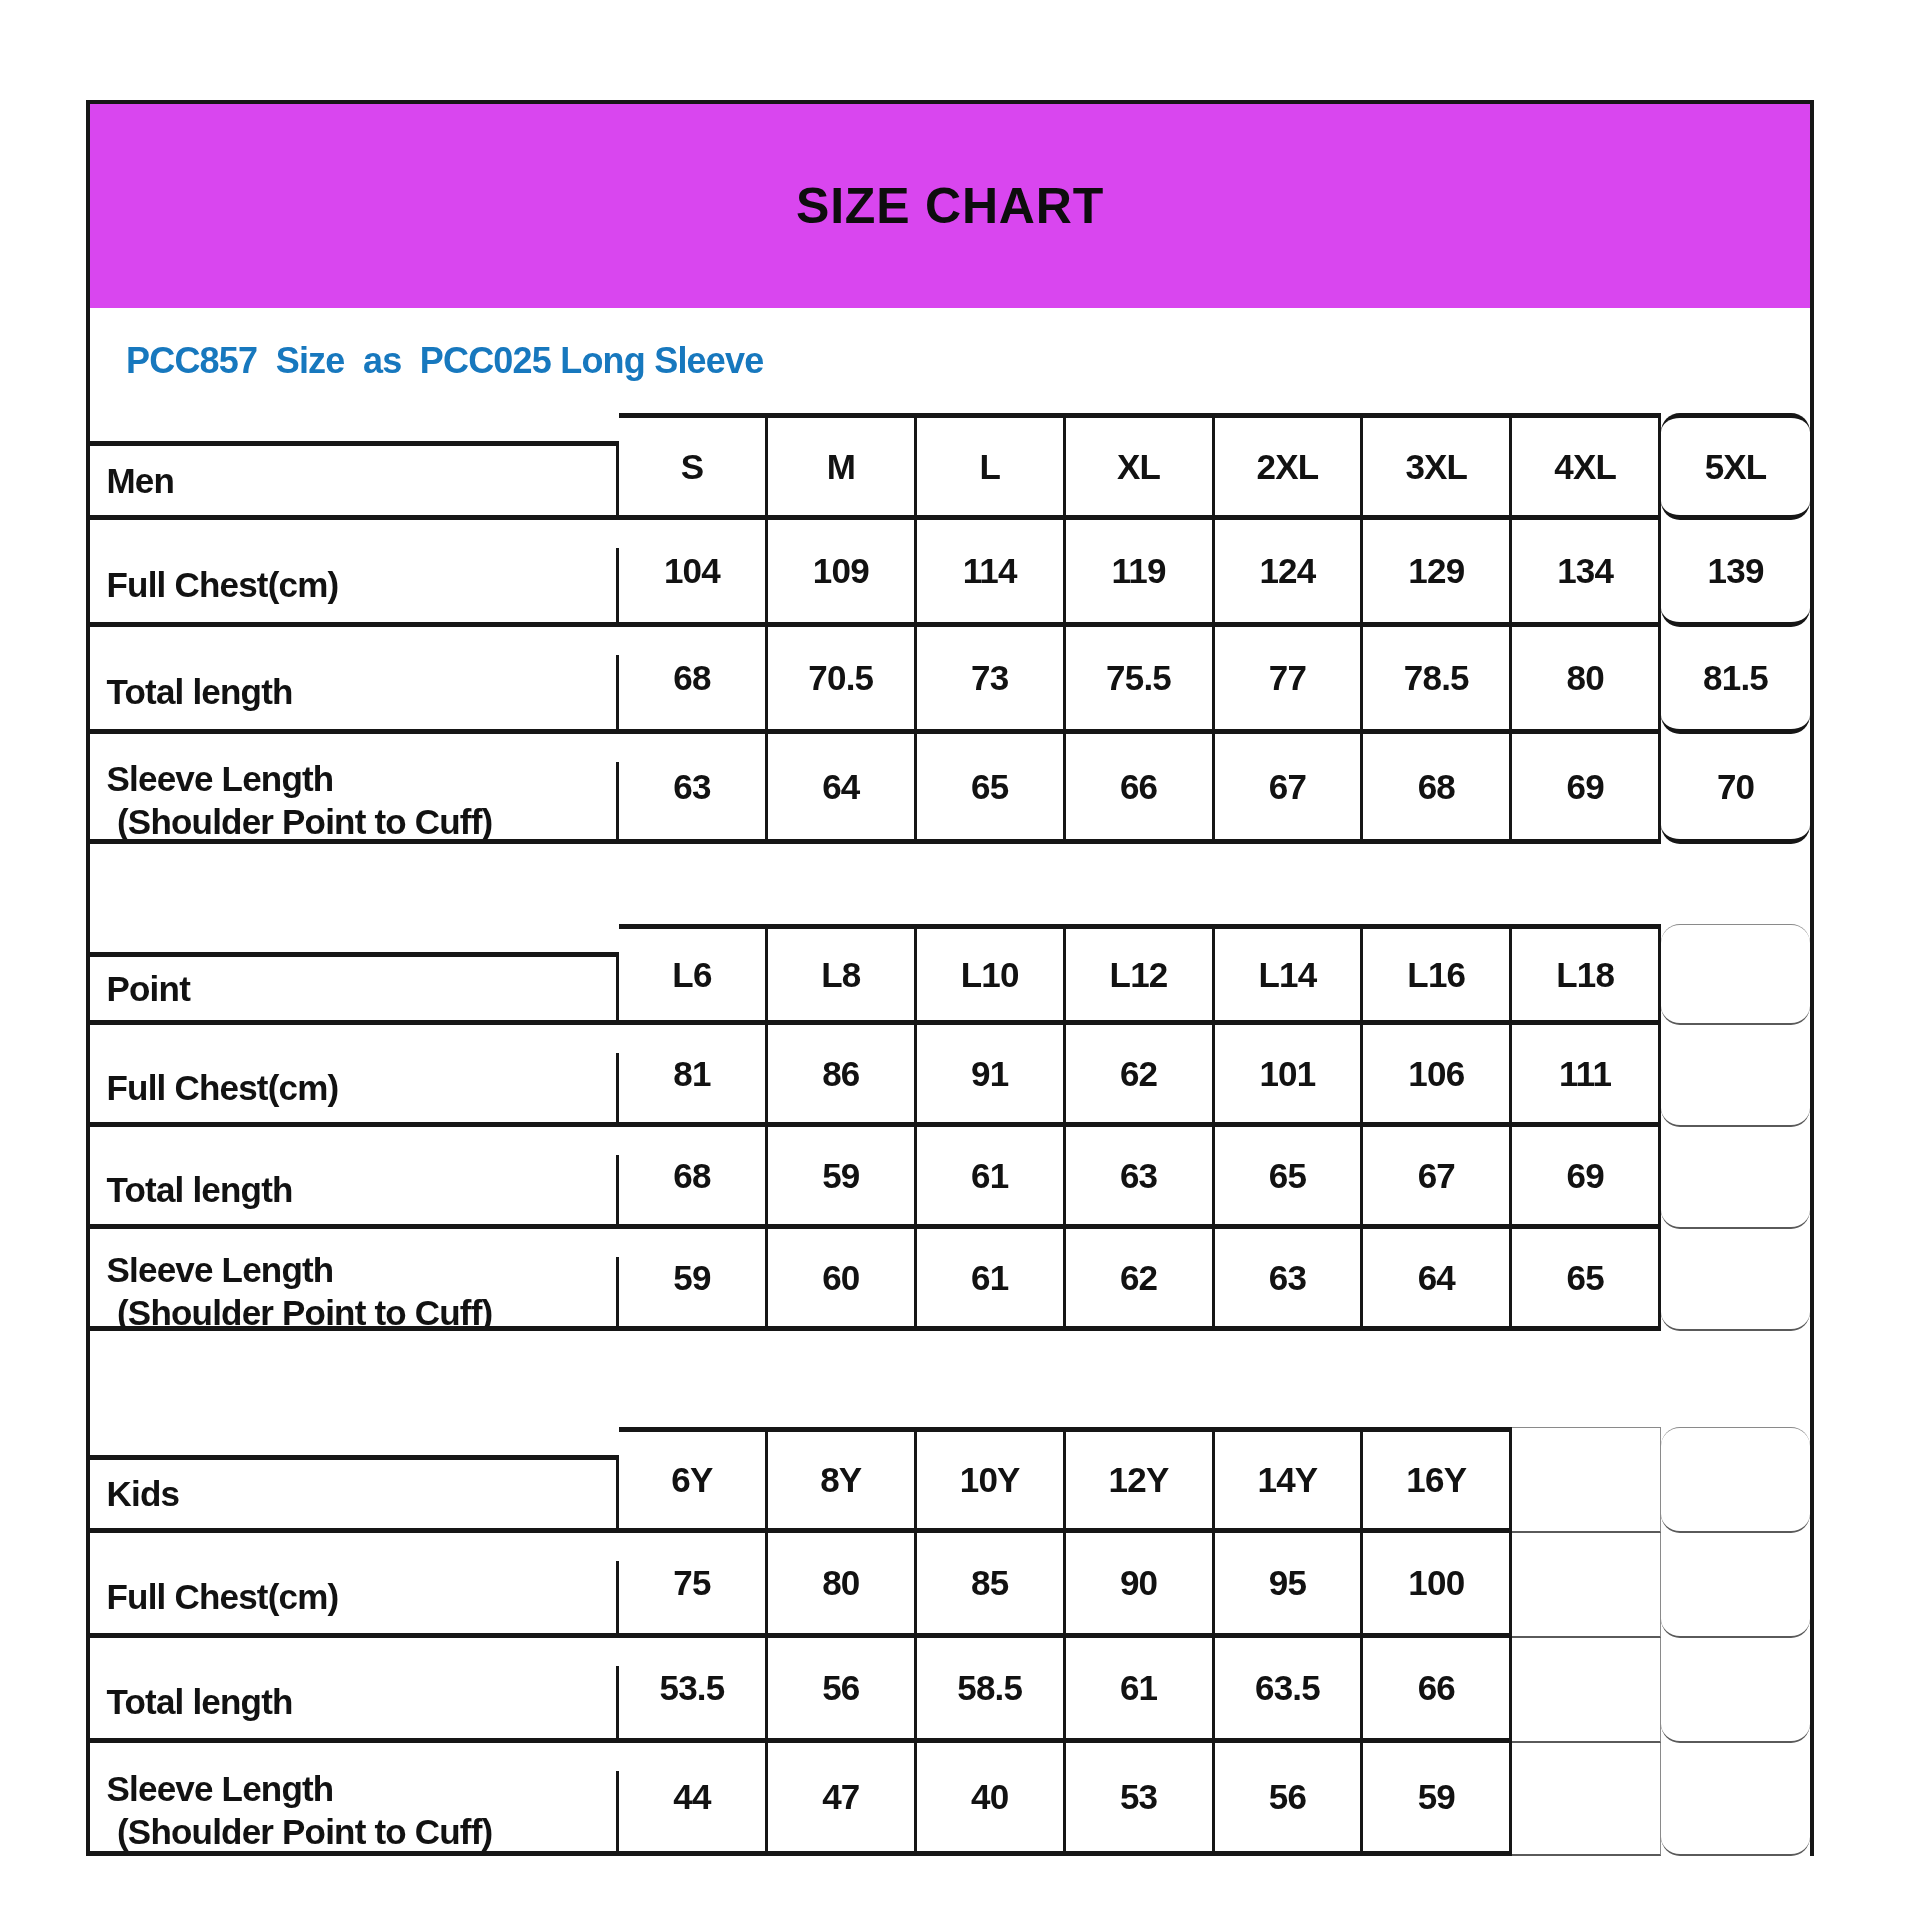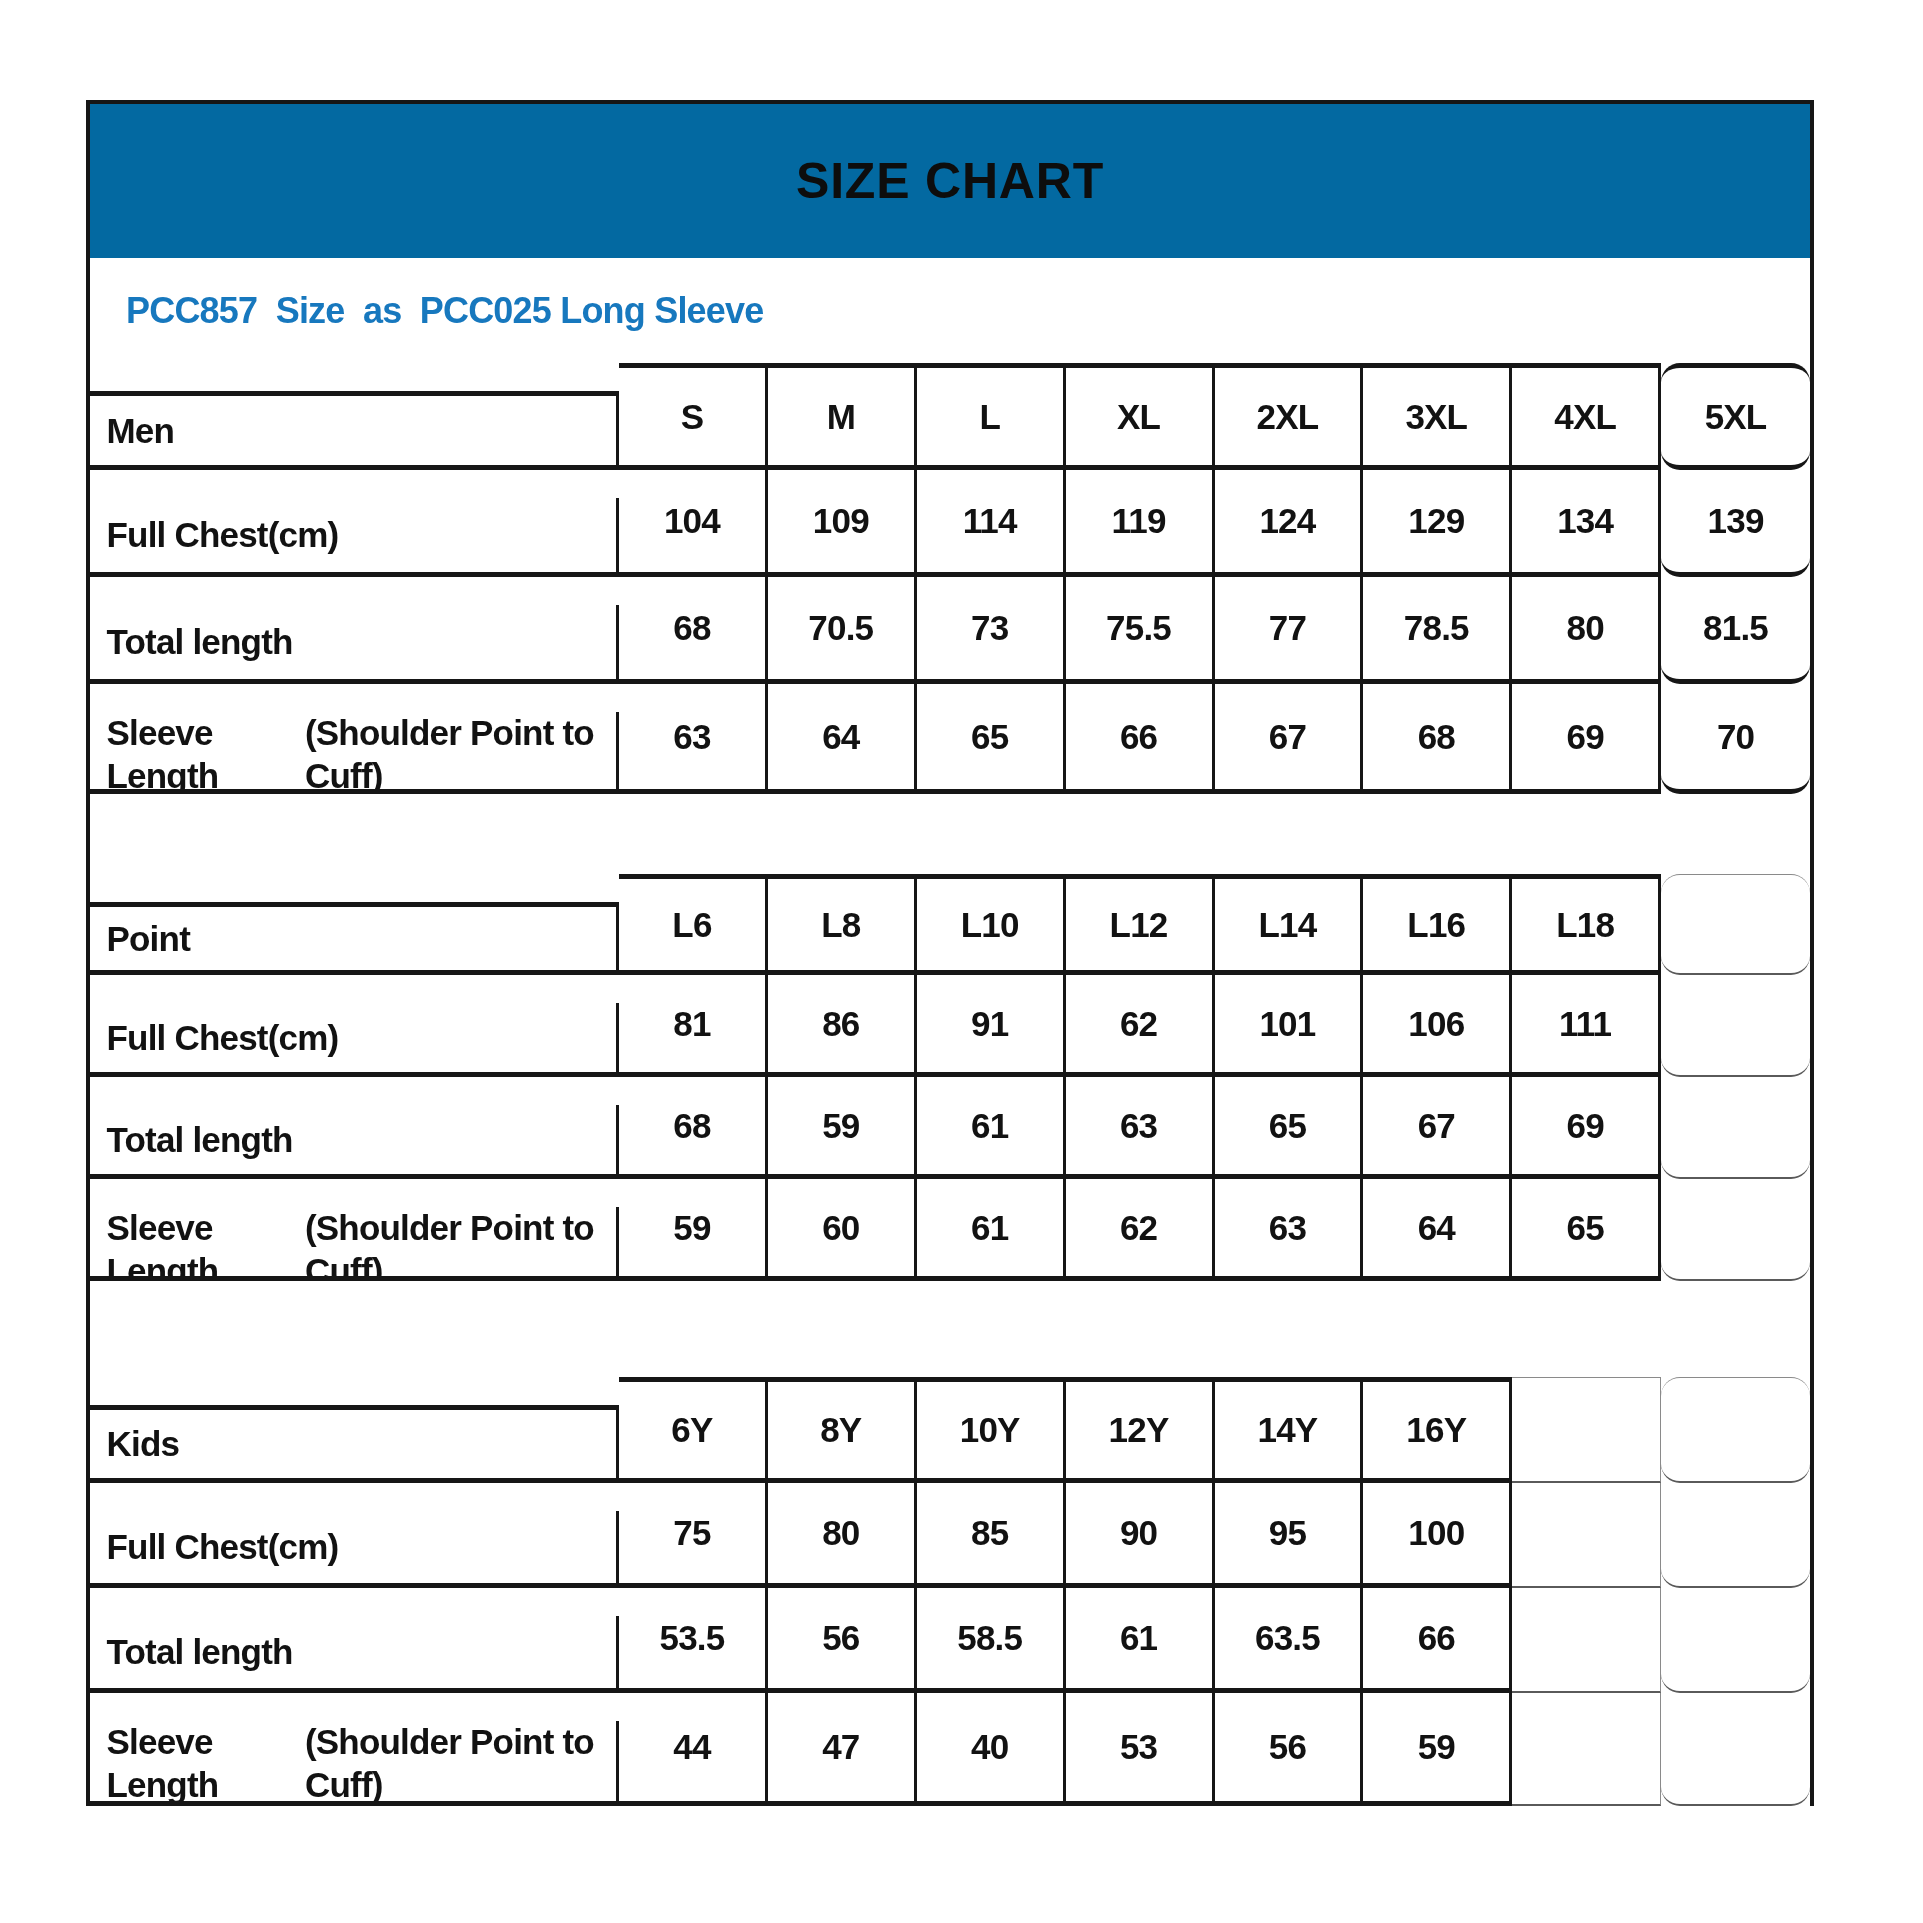--- a/index.html
+++ b/index.html
@@ -5,40 +5,40 @@
   html,body{margin:0;padding:0;}
   body{
     width:1924px;height:1924px;background:#ffffff;position:relative;
     font-family:"Liberation Sans", sans-serif;font-weight:bold;color:#121212;
   }
   .sheet{
     position:absolute;left:86px;top:100px;width:1728px;
     border:4.5px solid #161616;border-bottom:none;box-sizing:border-box;background:#fff;
   }
   .banner{
-    height:154px;background:#0369a1;
+    height:204px;background:#d946ef;
     display:flex;align-items:center;justify-content:center;
   }
   .banner .title{font-size:50px;letter-spacing:0.8px;color:#0d0d0d;}
   .note-row{height:105px;display:flex;align-items:center;padding-left:36px;box-sizing:border-box;}
   .note-row .note{color:#1778BE;font-size:36px;white-space:pre;letter-spacing:-0.8px;}
   .size-table{display:grid;grid-template-columns:529px repeat(8,1fr);}
   .t-men{grid-template-rows:107px 107px 107px 110px;}
   .t-women{grid-template-rows:101px 102px 102px 102px;}
   .t-kids{grid-template-rows:106px 105px 105px 113px;}
   .tr{display:contents;}
   .td{
     border-right:3px solid #161616;border-bottom:5.3px solid #161616;
     box-sizing:border-box;display:flex;align-items:center;justify-content:center;
     font-size:35px;letter-spacing:-0.8px;overflow:hidden;
   }
   .tr .td:last-child{border-right:none;border-radius:19px;}
   .tr:first-child .td{border-top:5.3px solid #161616;}
   .td.label{justify-content:flex-start;padding-left:16.5px;text-align:left;margin-top:28px;}
-  .td.two-line{flex-direction:row;align-items:flex-start;justify-content:center;line-height:1.22;}
+  .td.two-line{flex-direction:column;align-items:flex-start;justify-content:center;line-height:1.22;}
   .td.two-line .l2{padding-left:10.5px;}
   .td.ghost{border-right:1.5px solid #8a8a8a;border-bottom:2.3px solid #5a5a5a;}
   .tr:first-child .td.ghost{border-top:1.5px solid #8a8a8a;}
   .tr .td.ghost:last-child{border-right:none;}
   .spacer1{height:80px;}
   .spacer2{height:96px;}
 </style>
 </head>
 <body>
 

